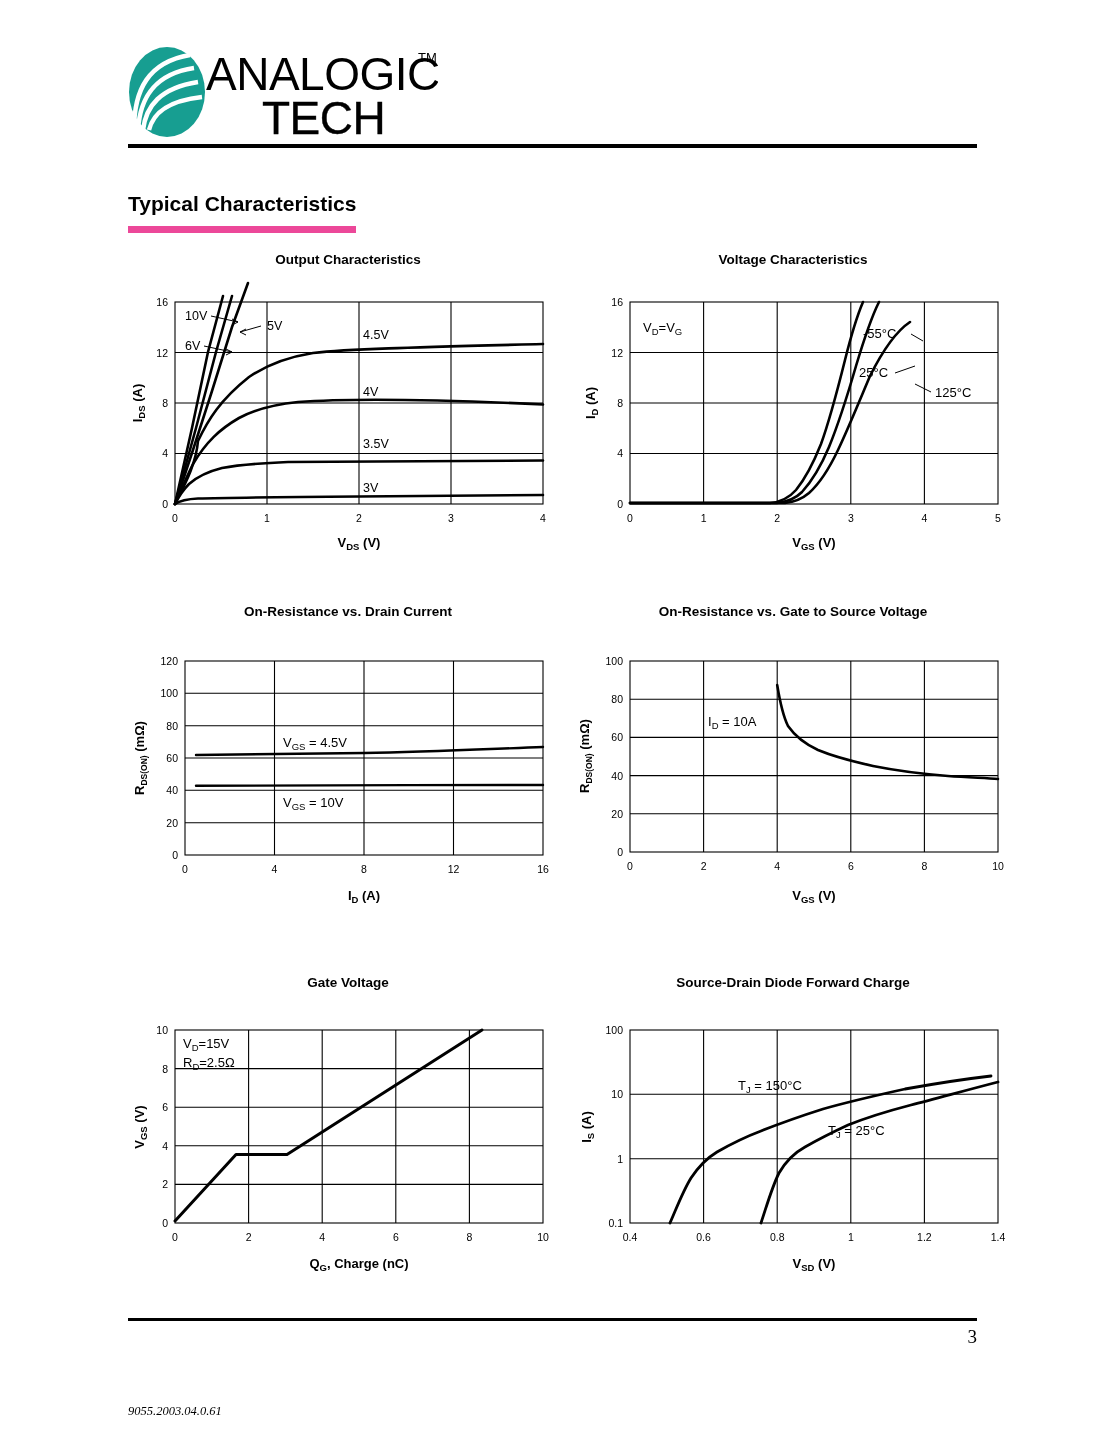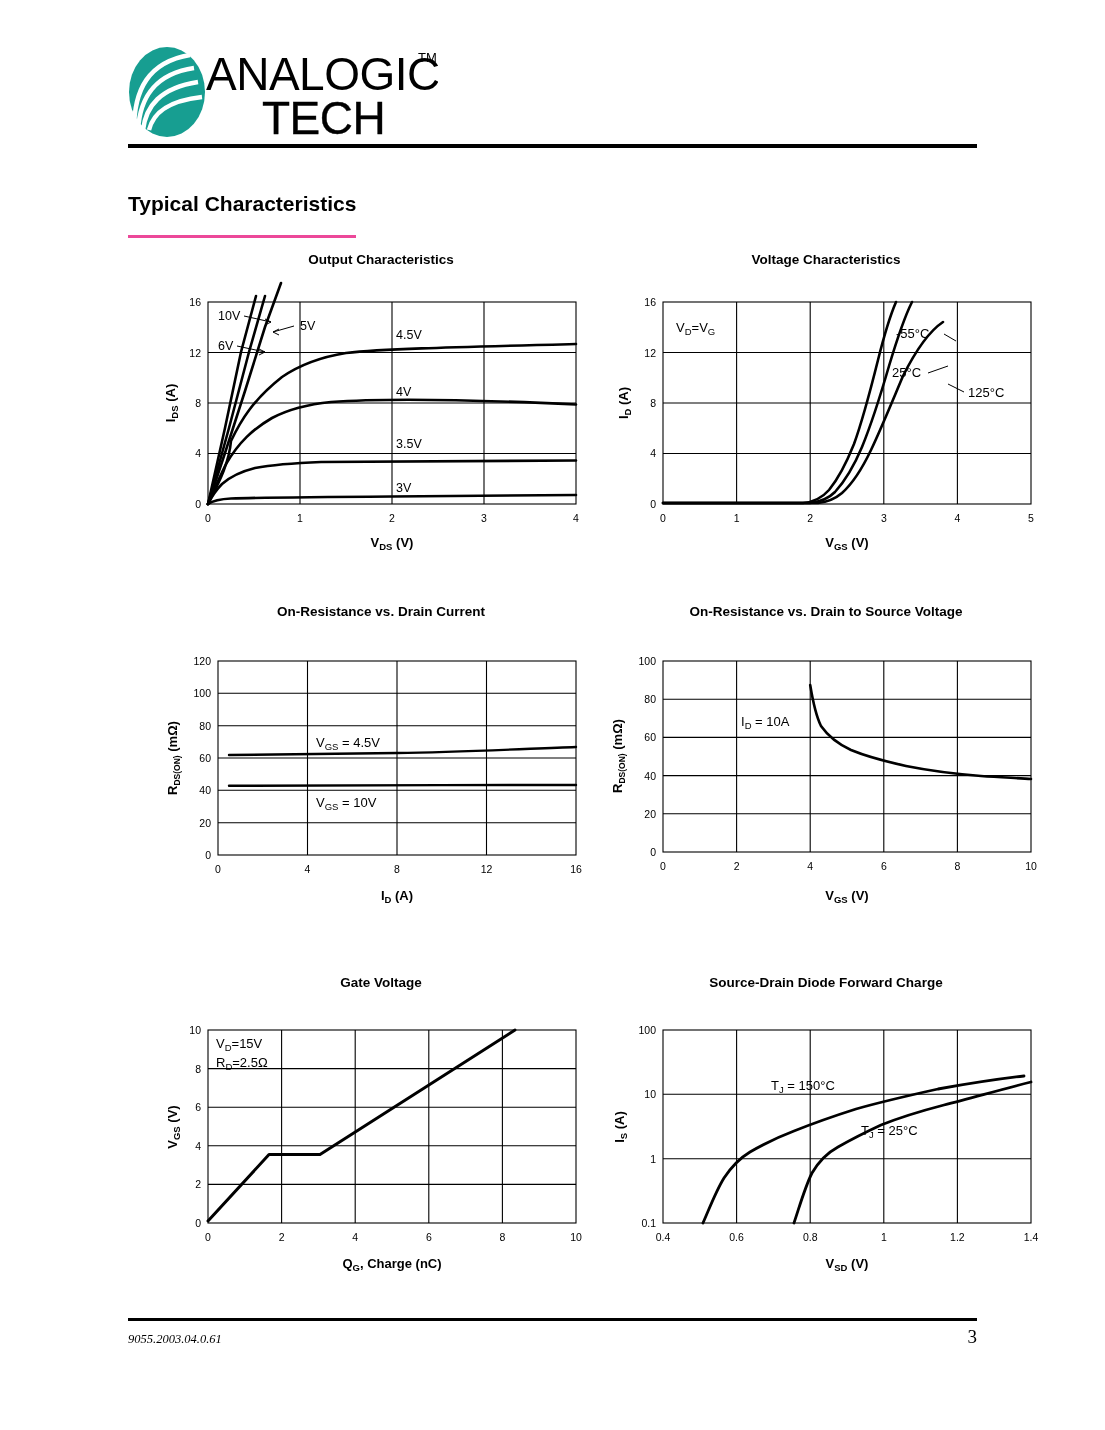--- a/index.html
+++ b/index.html
@@ -15,34 +15,34 @@
   .logo-mark{position:absolute;left:0;top:2px;width:78px;height:92px;}
   .logo-text{position:absolute;left:78px;top:0px;width:230px;height:96px;}
   .title-block{position:absolute;right:0;top:12px;text-align:right;}
   .part-no{font-size:34px;font-weight:bold;letter-spacing:.2px;line-height:38px;}
   .part-desc{font-size:19px;font-weight:bold;line-height:26px;margin-top:2px;}
   .rule-top{position:absolute;left:128px;top:144px;width:849px;height:4px;background:#000;}
 
   
   .section-title{
     position:absolute;left:128px;top:192px;font-size:21px;font-weight:bold;
-    border-bottom:3px solid #ec4899;padding-bottom:19px;display:inline-block;
+    border-bottom:7px solid #ec4899;padding-bottom:10px;display:inline-block;
   }
 
   
-  .chart{position:absolute;margin-left:33px;}
+  .chart{position:absolute;}
   .chart-title{
     position:absolute;top:0;left:0;width:100%;text-align:center;
     font-size:13.5px;font-weight:bold;
   }
   .plot{position:absolute;}
 
   
   .rule-bot{position:absolute;left:128px;top:1318px;width:849px;height:3px;background:#000;}
-  .foot-left{position:absolute;left:128px;top:1332px;font-family:"Liberation Serif",serif;
+  .foot-left{position:absolute;left:128px;top:1404px;font-family:"Liberation Serif",serif;
              font-style:italic;font-size:12.5px;}
   .foot-right{position:absolute;right:128px;top:1326px;font-family:"Liberation Serif",serif;
               font-size:19px;}
 </style>
 </head>
 <body>
 
 <div class="page">
 
   <div class="header">
@@ -224,21 +224,21 @@
         <text x="50" y="61" text-anchor="end">120</text>
       </g>
       <g font-family="Liberation Sans, sans-serif" font-weight="bold" fill="#000">
         <text x="236" y="296" text-anchor="middle" font-size="13">I<tspan font-size="9.5" dy="3">D</tspan><tspan dy="-3">  (A)</tspan></text>
         <text x="16" y="154" text-anchor="middle" font-size="13" transform="rotate(-90 16 154)">R<tspan font-size="8.5" dy="3">DS(ON)</tspan><tspan dy="-3">  (mΩ)</tspan></text>
       </g>
     </svg>
   </div>
 
   <div class="chart" style="left:573px;top:604px;width:440px;height:310px;">
-    <div class="chart-title">On-Resistance vs. Drain to Source Voltage</div>
+    <div class="chart-title">On-Resistance vs. Gate to Source Voltage</div>
     <svg class="plot" style="left:0;top:0;" width="440" height="310" viewBox="0 0 440 310">
 
       <g stroke="#000" stroke-width="1.1" fill="none">
         <rect x="57" y="57" width="368" height="191"></rect>
         <line x1="130.6" y1="57" x2="130.6" y2="248"></line>
         <line x1="204.2" y1="57" x2="204.2" y2="248"></line>
         <line x1="277.8" y1="57" x2="277.8" y2="248"></line>
         <line x1="351.4" y1="57" x2="351.4" y2="248"></line>
         <line x1="57" y1="95.2" x2="425" y2="95.2"></line>
         <line x1="57" y1="133.4" x2="425" y2="133.4"></line>

